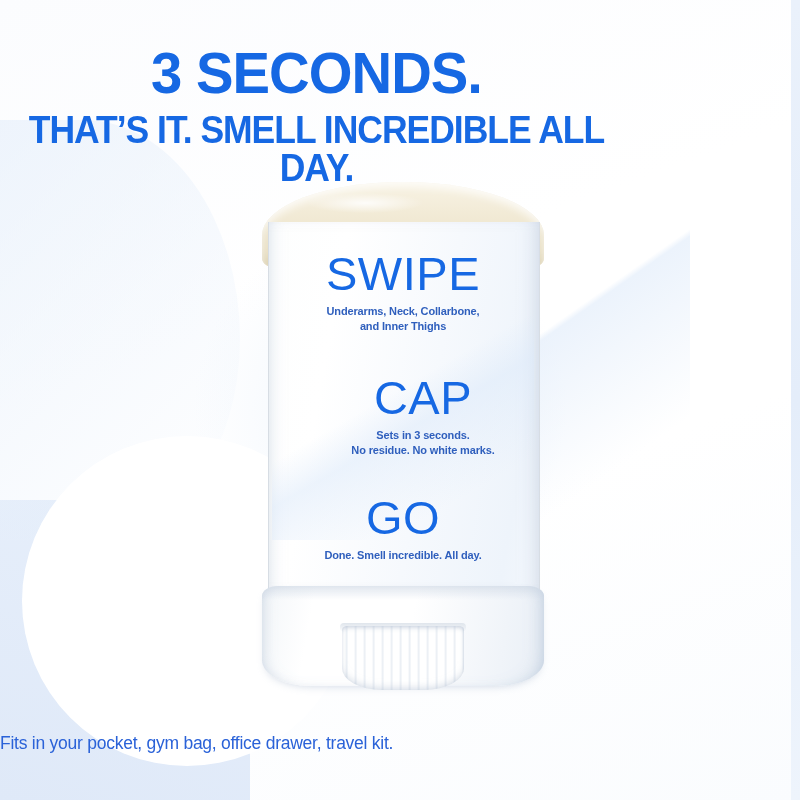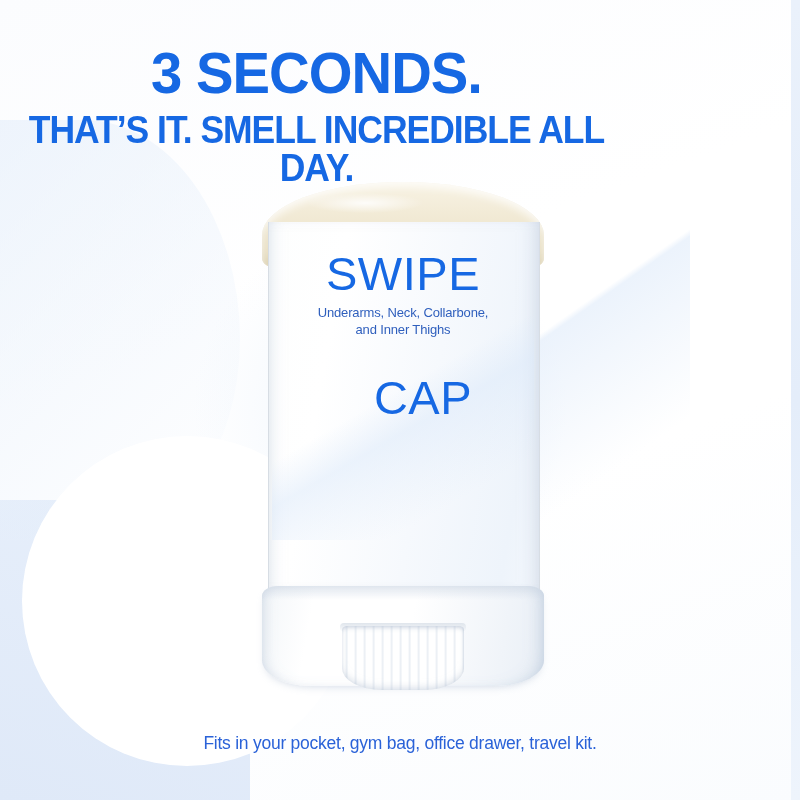--- a/index.html
+++ b/index.html
@@ -101,21 +101,21 @@
   .label-text{position:absolute;left:40px;top:62px;width:270px;height:370px;text-align:center;}
   .blk{position:absolute;width:100%;}
   .blk-swipe{top:28px;}
   .blk-cap{top:152px;padding-left:20px;}
   .blk-go{top:272px;}
   .step{
     color:#1668e3;font-weight:400;font-size:47px;line-height:1;
     letter-spacing:.5px;
   }
   .step-sub{
-    color:#2f5fbd;font-weight:400;font-size:13px;line-height:1.32;
+    color:#2f5fbd;font-weight:700;font-size:11px;line-height:1.32;
     margin-top:7px;letter-spacing:-.15px;
   }
 
   
   .base{
     position:absolute;left:34px;top:426px;width:282px;height:100px;
     background:linear-gradient(100deg,#f3f6f9 0%,#ffffff 18%,#ffffff 52%,#f0f4f9 84%,#e9eff6 100%);
     border-radius:16px 16px 48px 48px/10px 10px 26px 26px;
     box-shadow:inset 10px 0 16px -12px rgba(165,182,205,.7),
                inset -12px 0 18px -12px rgba(160,178,203,.7),
@@ -139,21 +139,21 @@
                inset 0 -5px 8px -4px rgba(170,185,205,.6);
   }
   .dial-rim{
     position:absolute;left:112px;top:463px;width:126px;height:9px;
     background:linear-gradient(180deg,#dfe5ec,rgba(255,255,255,0));
     border-radius:4px;
   }
 
   
   .footer{
-    position:absolute;left:0;top:733px;width:800px;text-align:center;
+    position:absolute;left:0;top:733px;width:800px;
     color:#2a62d8;font-size:17.5px;letter-spacing:-.25px;z-index:6;
   }
 </style>
 </head>
 <body>
 
 <div class="stage">
 
   <div class="bg-band-right"></div>
   <div class="bg-band-bottomleft"></div>
@@ -176,20 +176,25 @@
     <div class="body"></div>
     <div class="body-sheen"></div>
 
     <div class="label-text">
       <div class="blk blk-swipe">
         <div class="step">SWIPE</div>
         <div class="step-sub">Underarms, Neck, Collarbone,<br>and Inner Thighs</div>
       </div>
       <div class="blk blk-cap">
         <div class="step">CAP</div>
+        <div class="step-sub">Sets in 3 seconds.<br>No residue. No white marks.</div>
+      </div>
+      <div class="blk blk-go">
+        <div class="step">GO</div>
+        <div class="step-sub">Done. Smell incredible. All day.</div>
       </div>
     </div>
 
     <div class="base"></div>
     <div class="base-top-edge"></div>
     <div class="dial-rim"></div>
     <div class="dial"></div>
   </div>
 
   <div class="footer">Fits in your pocket, gym bag, office drawer, travel kit.</div>

